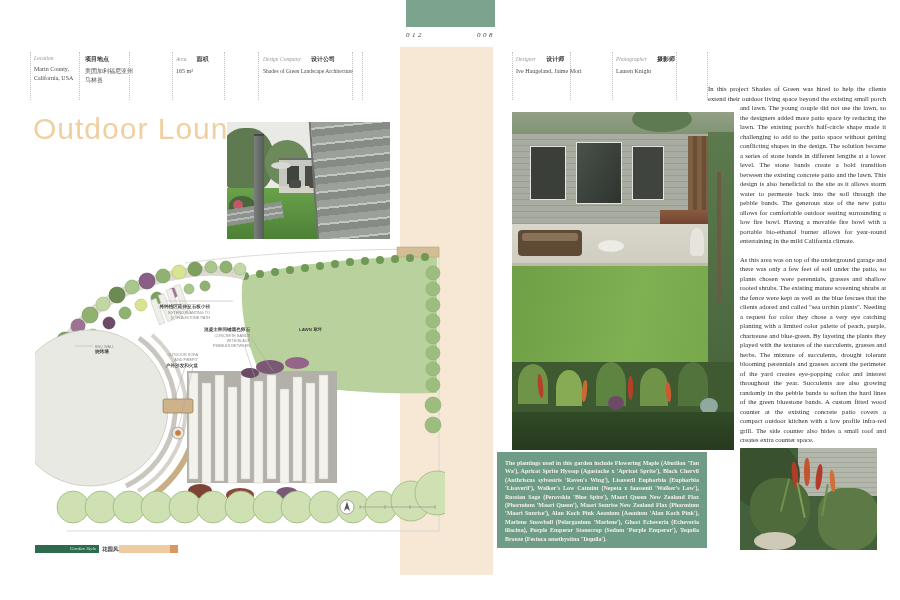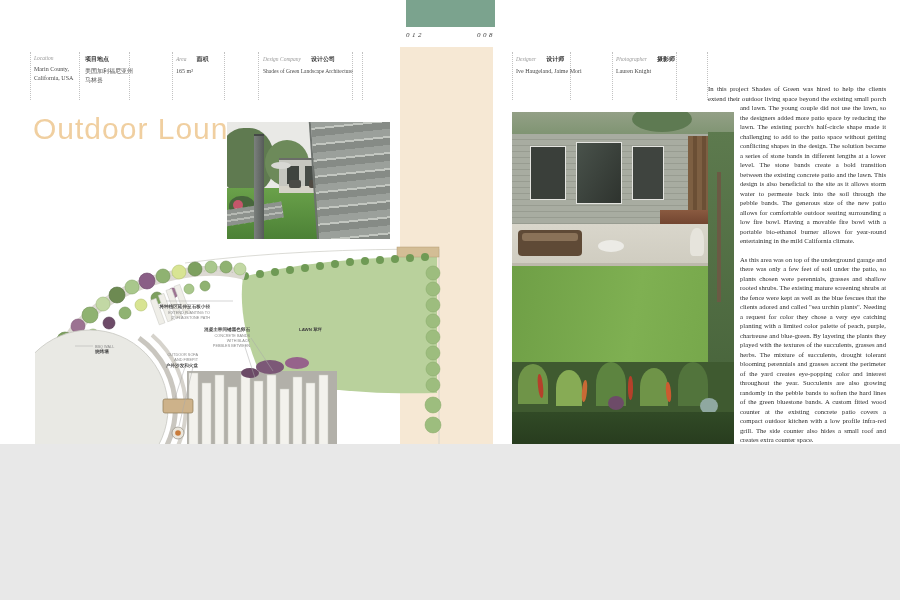--- a/index.html
+++ b/index.html
@@ -1,16 +1,16 @@
 <!DOCTYPE html>
 <html><head>
 <meta charset="utf-8">
 <style>
   html,body{margin:0;padding:0;background:#e8e8e8}
-  #stage{position:relative;width:900px;height:444px;background:#ffffff;overflow:hidden;
+  #stage{position:relative;width:900px;height:600px;background:#ffffff;overflow:hidden;
          font-family:"Liberation Serif",serif;color:#2b2b2b}
   .abs{position:absolute}
   .photo{position:absolute;overflow:hidden}
   .pnum{font-size:7px;letter-spacing:2.5px;color:#3a3a3a;font-style:italic}
   .mlabel-en{font-size:5.5px;font-style:italic;color:#9a9a9a;font-family:"Liberation Serif",serif;white-space:nowrap}
   .mlabel-zh{font-size:6px;font-weight:bold;color:#3a3a3a;font-family:"Liberation Sans",sans-serif;white-space:nowrap}
   .mval{font-size:6px;color:#4a4a4a;line-height:8.5px;white-space:nowrap}
   .dotline{position:absolute;top:52px;height:48px;width:0;border-left:1px dotted #c2c2c2}
   .labrow{display:flex;gap:10px;align-items:baseline;margin-bottom:3px}
   #title-en{font-family:"Liberation Sans",sans-serif;font-size:30px;font-weight:400;

